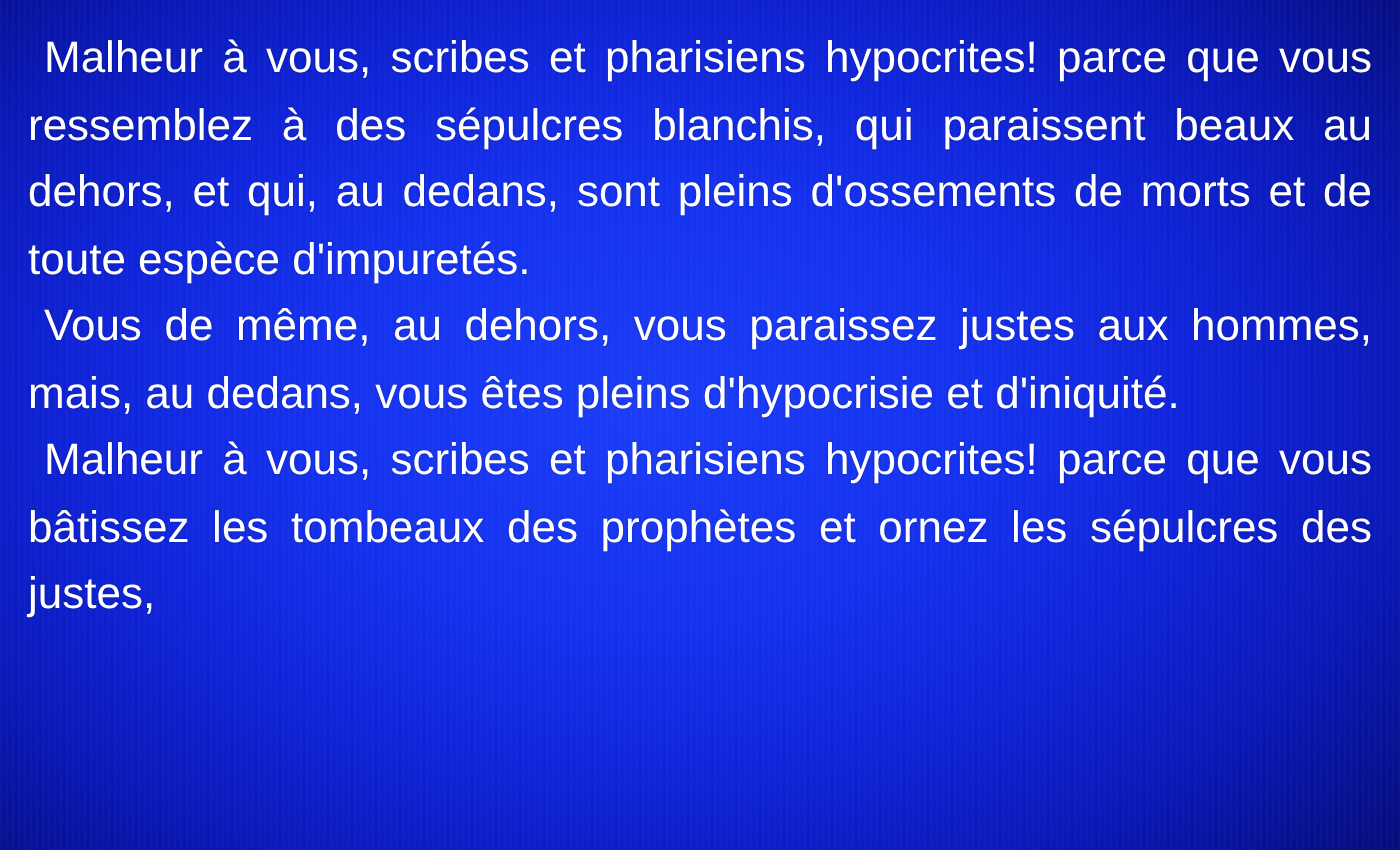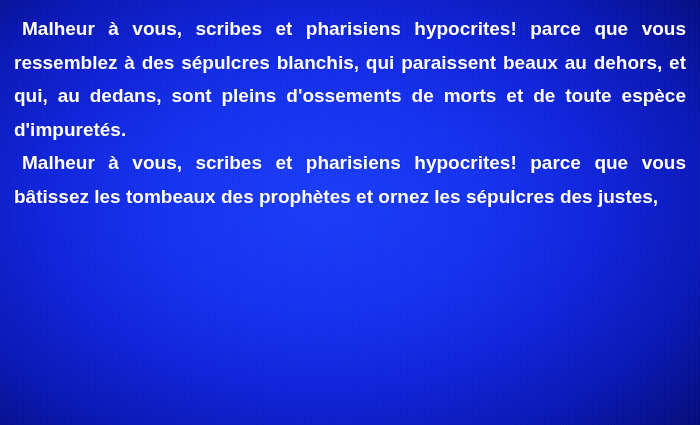--- a/index.html
+++ b/index.html
@@ -43,34 +43,35 @@
     opacity: 0.55;
   }
   #text-block {
     position: relative;
     z-index: 2;
     padding: 12px 14px 0 14px;
   }
   .verse {
     color: #ffffff;
     font-family: "Liberation Sans", sans-serif;
-    font-weight: bold;
-    font-size: 19px;
+    font-weight: normal;
+    font-size: 22px;
     line-height: 33.5px;
     text-align: justify;
     text-indent: 8px;
     margin: 0 0 0 0;
     letter-spacing: 0px;
     text-shadow: 0 0 1px rgba(0,0,0,0.35);
   }
   .verse:last-child {
     margin-bottom: 0;
   }
 </style>
 </head>
 <body>
 
 <div id="slide">
   <div id="text-block">
     <p class="verse">Malheur à vous, scribes et pharisiens hypocrites! parce que vous ressemblez à des sépulcres blanchis, qui paraissent beaux au dehors, et qui, au dedans, sont pleins d'ossements de morts et de toute espèce d'impuretés.</p>
+    <p class="verse">Vous de même, au dehors, vous paraissez justes aux hommes, mais, au dedans, vous êtes pleins d'hypocrisie et d'iniquité.</p>
     <p class="verse">Malheur à vous, scribes et pharisiens hypocrites! parce que vous bâtissez les tombeaux des prophètes et ornez les sépulcres des justes,</p>
   </div>
 </div>
 
 </body></html>

